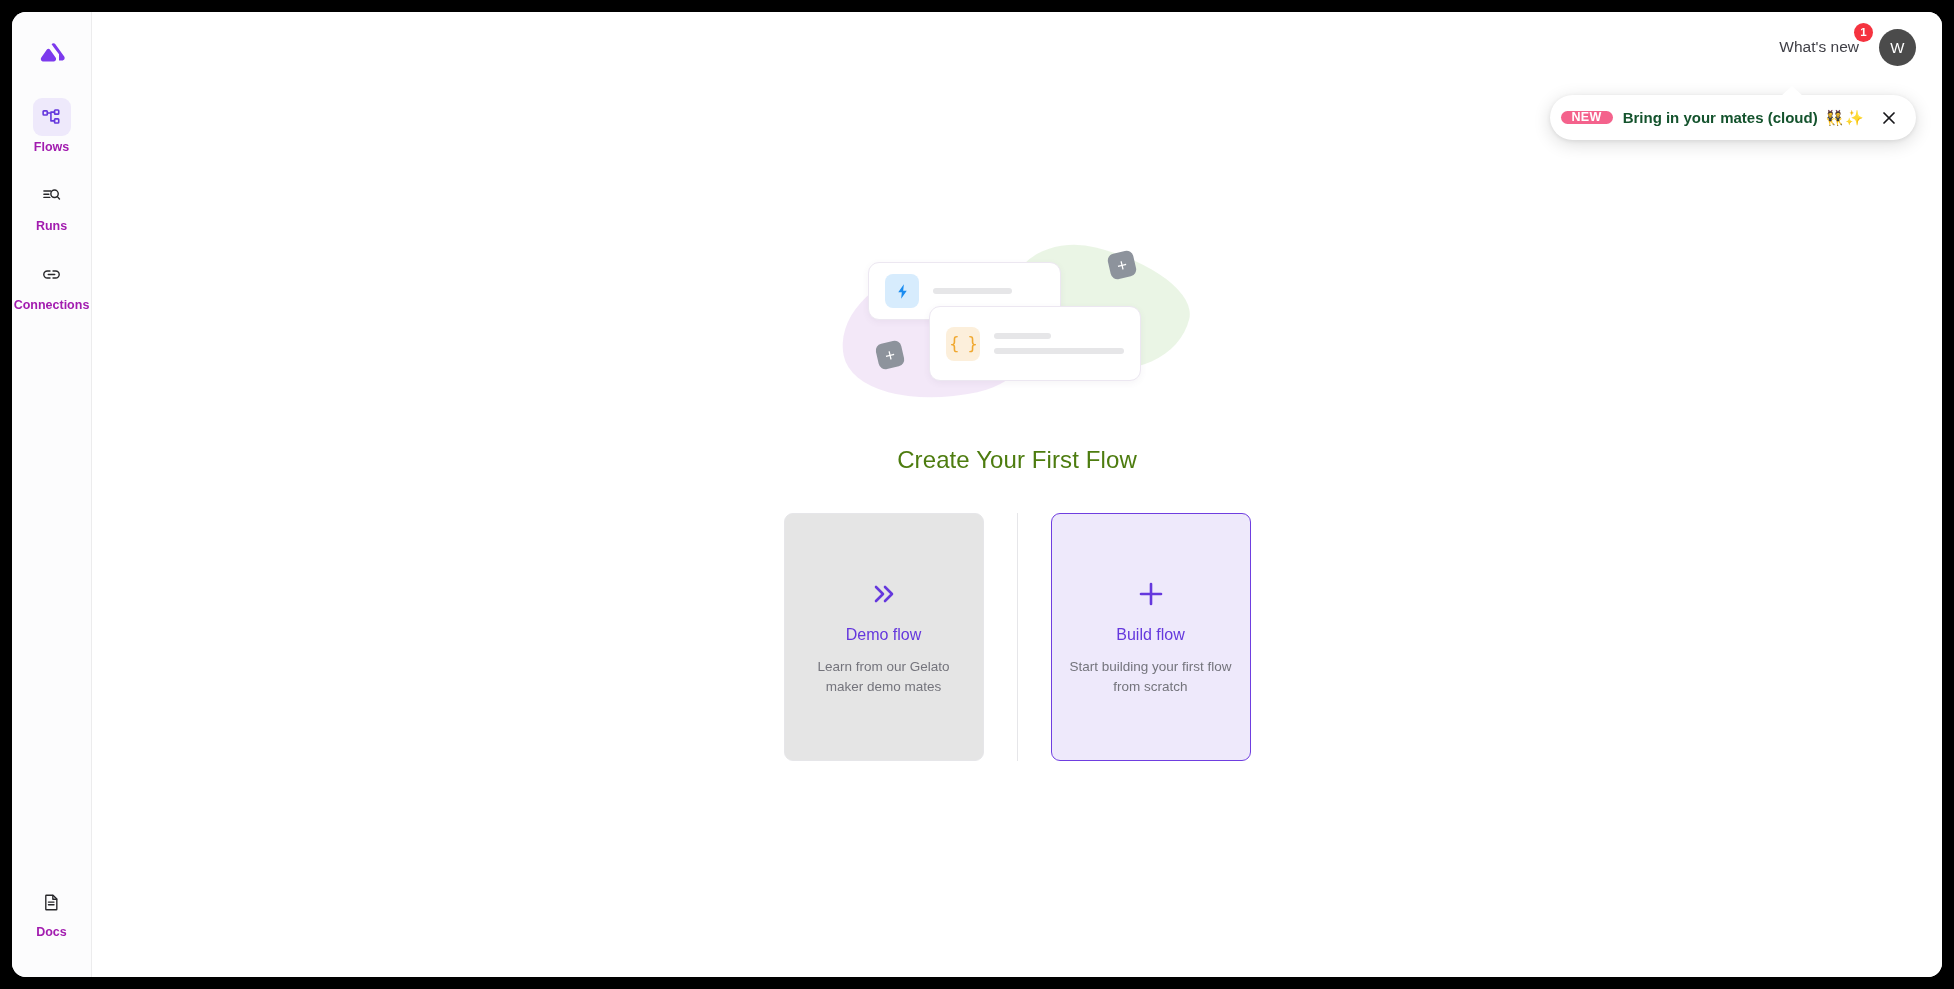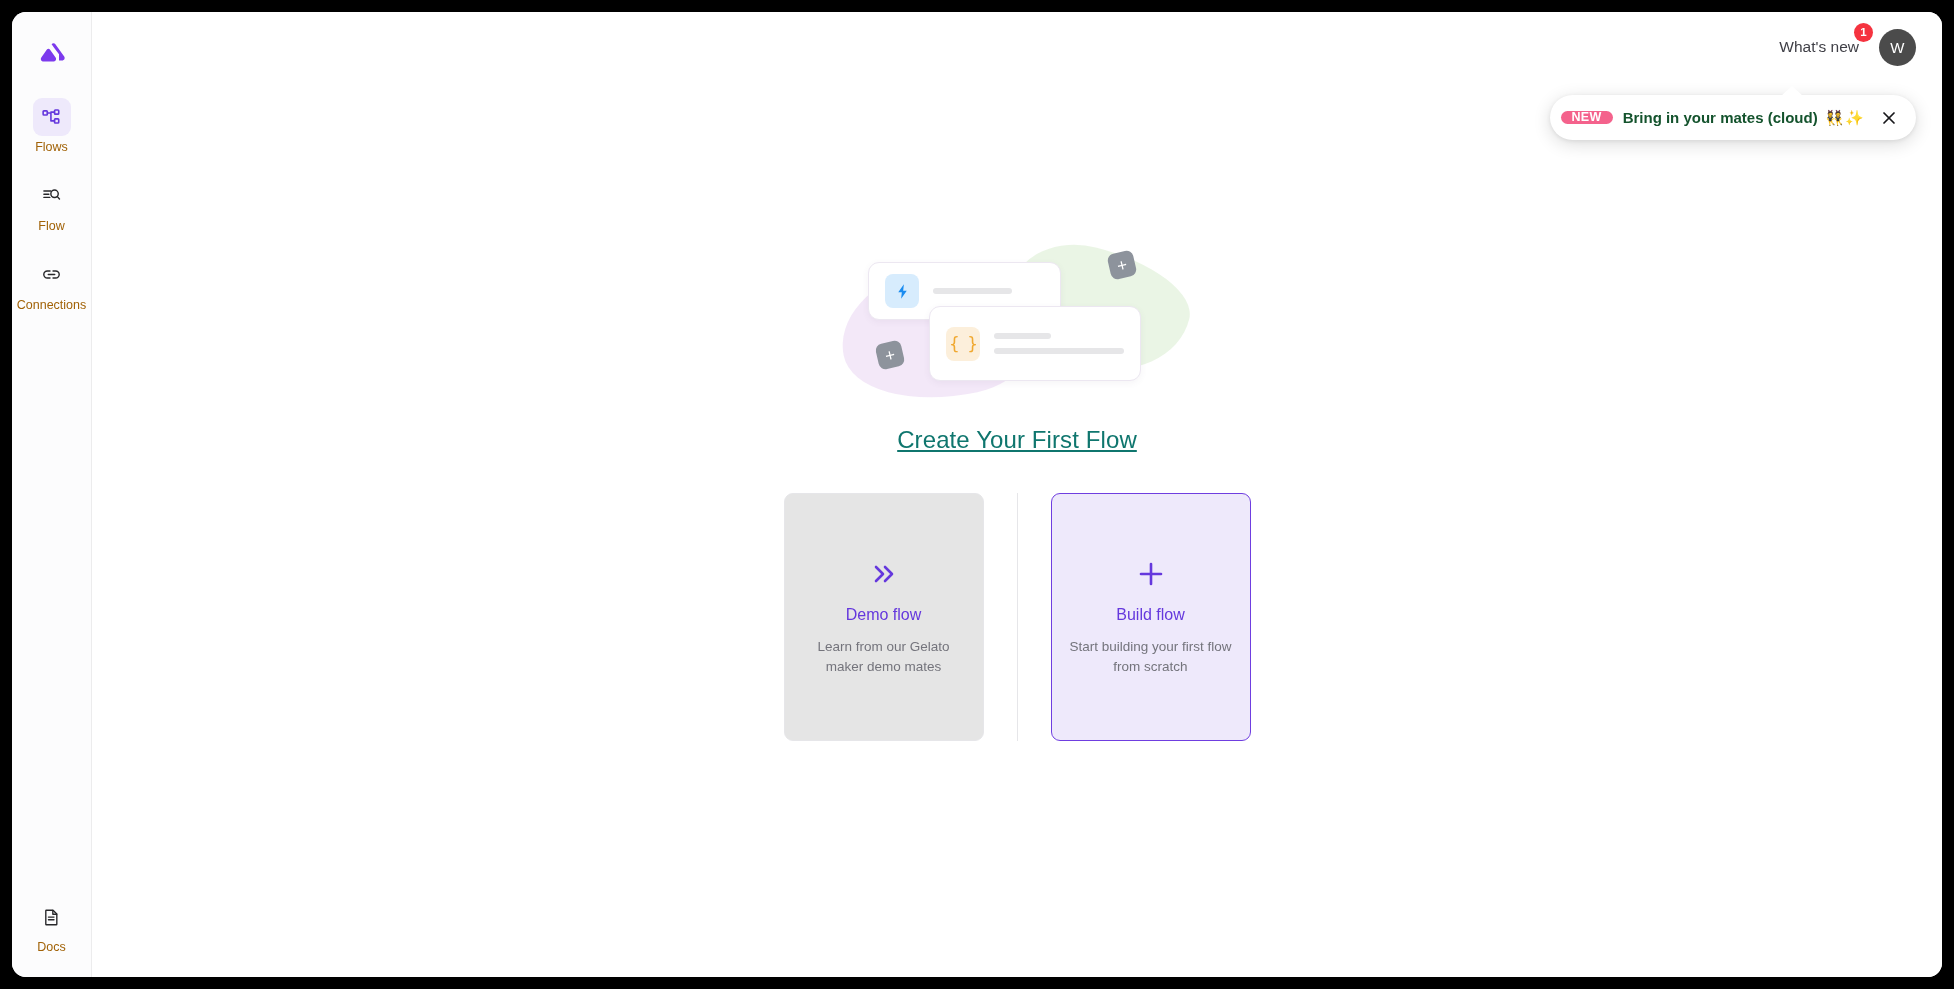--- a/index.html
+++ b/index.html
@@ -81,28 +81,29 @@
     justify-content: center;
   }
 
   .nav-item.active .nav-icon-box {
     background: #eee9fb;
   }
 
   .nav-label {
     margin-top: 5px;
     font-size: 12.5px;
-    color: #a16207;
+    color: #a21caf;
     line-height: 1.1;
     white-space: nowrap;
+    font-weight: bold;
   }
 
   .sidebar-bottom {
     position: absolute;
-    bottom: 22px;
+    bottom: 37px;
     left: 0;
     width: 100%;
     display: flex;
     flex-direction: column;
     align-items: center;
   }
 
   
   .main {
     flex: 1 1 auto;
@@ -354,26 +355,25 @@
     transform: rotate(-13deg);
   }
 
   .plus-badge.bottom-left {
     left: 40px;
     top: 98px;
     transform: rotate(-13deg);
   }
 
   .hero-title {
-    margin-top: 32px;
+    margin-top: 52px;
     font-size: 24px;
-    color: #0f766e;
+    color: #4d7c0f;
     font-weight: normal;
     letter-spacing: 0.1px;
-    text-decoration: underline;
   }
 
   
   .options-row {
     margin-top: 39px;
     display: flex;
     align-items: stretch;
     gap: 0;
   }
 
@@ -459,21 +459,21 @@
         <a class="nav-item">
           <span class="nav-icon-box">
             <svg width="19" height="19" viewBox="0 0 20 20" fill="none" stroke="#27272a" stroke-width="1.5" stroke-linecap="round" aria-hidden="true">
               <path d="M2 5.2 H9.4"></path>
               <path d="M2 8.6 H7.2"></path>
               <path d="M2 12.0 H8.2"></path>
               <circle cx="13.2" cy="8.2" r="3.9"></circle>
               <path d="M16.2 11.2 L18.4 13.6"></path>
             </svg>
           </span>
-          <span class="nav-label">Flow</span>
+          <span class="nav-label">Runs</span>
         </a>
 
         <a class="nav-item">
           <span class="nav-icon-box">
             <svg width="19" height="19" viewBox="0 0 20 20" fill="none" stroke="#27272a" stroke-width="1.5" stroke-linecap="round" stroke-linejoin="round" aria-hidden="true">
               <path d="M8.4 6.3 H5.6 a3.7 3.7 0 0 0 0 7.4 H8.4"></path>
               <path d="M11.6 6.3 H14.4 a3.7 3.7 0 0 1 0 7.4 H11.6"></path>
               <path d="M6.6 10 H13.4"></path>
             </svg>
           </span>

